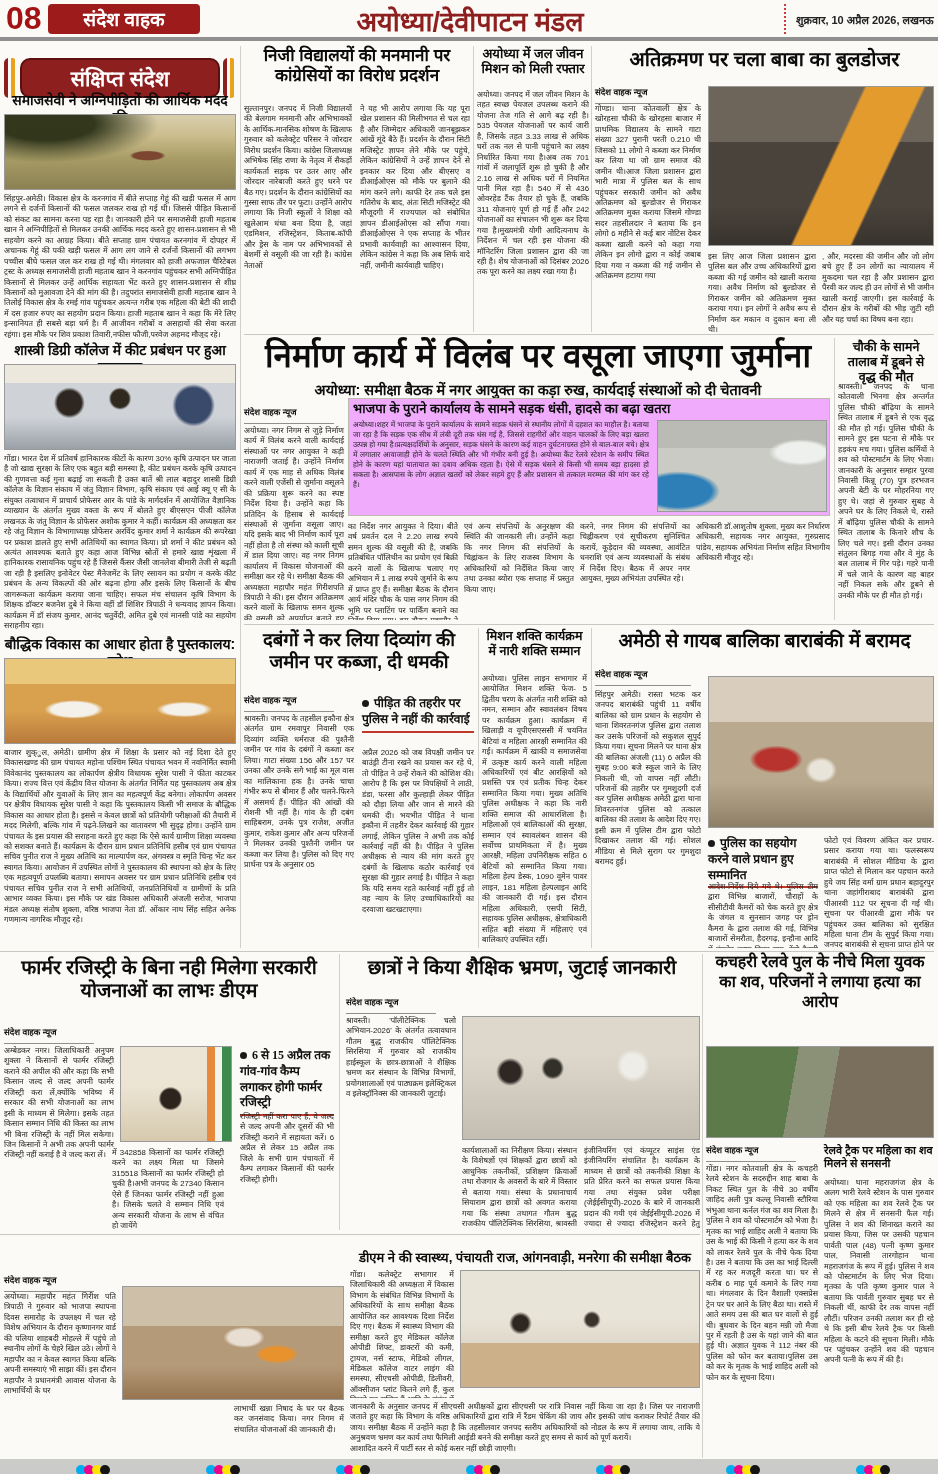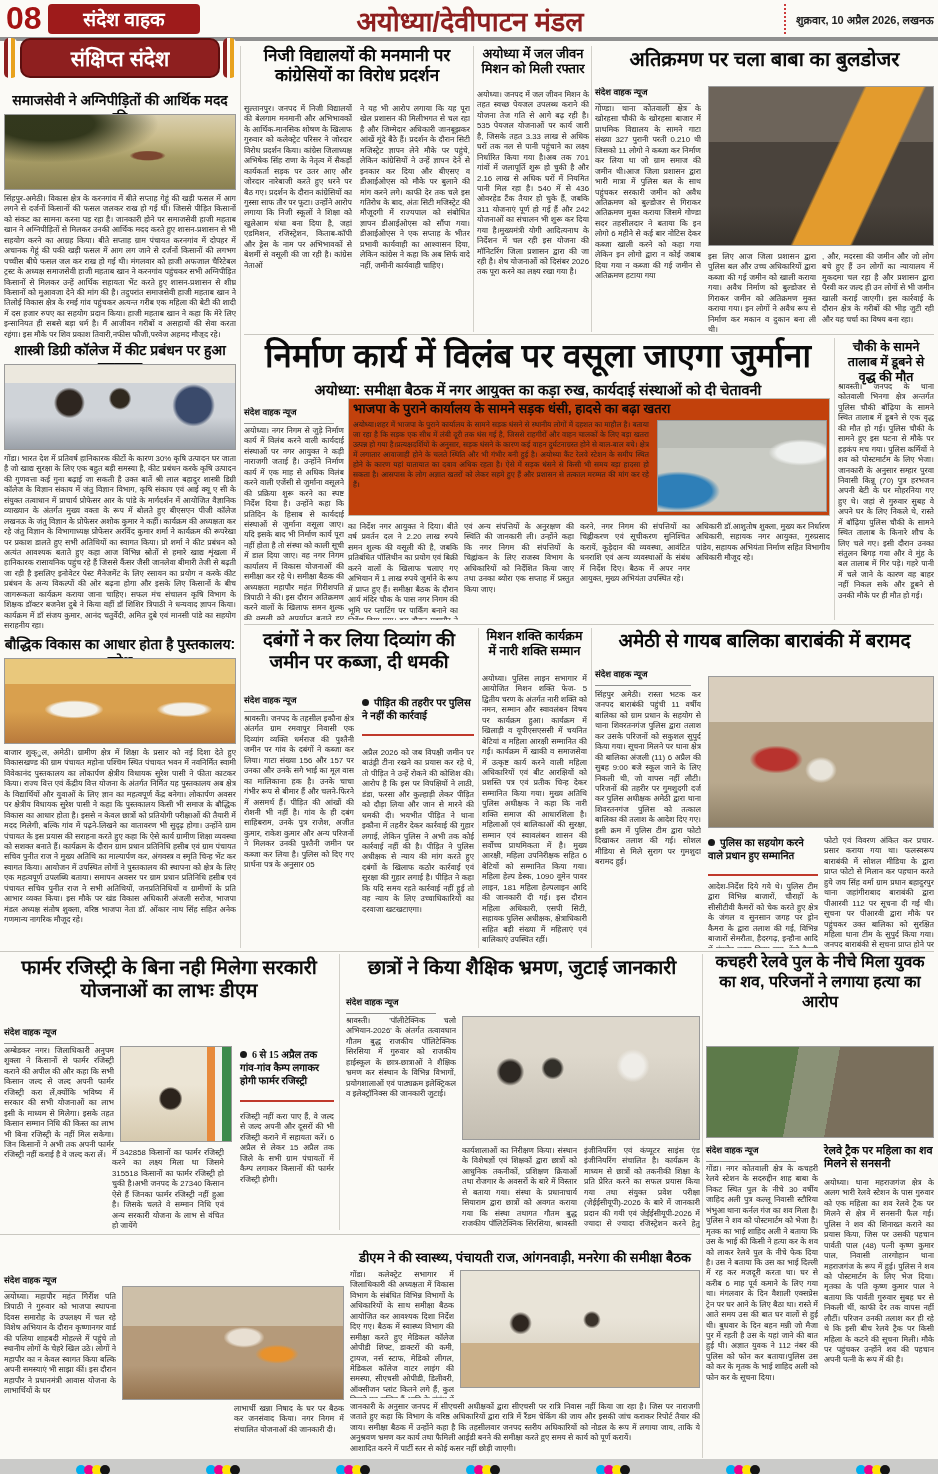--- a/index.html
+++ b/index.html
@@ -1,40 +1,40 @@
 <!DOCTYPE html>
 <html><head>
 <meta charset="utf-8">
 <style>
   html,body{margin:0;padding:0;background:#e9e7e2;}
   .page{position:relative;width:938px;height:1474px;margin:0 auto;background:#fbfaf6;
         font-family:"Liberation Sans","DejaVu Sans",sans-serif;overflow:hidden;}
   .hl{position:absolute;font-weight:800;color:#0c0c0c;line-height:1.18;text-align:center;}
   .bt{position:absolute;font-size:7.8px;line-height:1.34;text-align:justify;color:#1c1c1c;overflow:hidden;}
   .by{position:absolute;font-size:8.5px;font-weight:700;color:#101010;border-bottom:1.5px solid #8f8f8f;padding-bottom:6px;}
-  .bullet{position:absolute;font-size:10px;font-weight:700;line-height:1.32;color:#101010;
-          border-bottom:2px solid #c0392b;padding-bottom:12px;}
+  .bullet{position:absolute;font-size:12px;font-weight:700;line-height:1.32;color:#101010;
+          border-bottom:2px solid #c0392b;padding-bottom:3px;}
   .bullet .dot{display:inline-block;width:7px;height:7px;border-radius:50%;background:#1a1a1a;margin-right:5px;}
   .photo{position:absolute;border:1px solid #9a9a9a;box-sizing:border-box;}
   .vr{position:absolute;width:1px;background:#d2d0c9;}
   .hrule{position:absolute;height:1px;background:#c9c7c0;}
   
   .pageno{position:absolute;left:6px;top:0px;font-size:32px;font-weight:900;color:#a31313;}
   .namebox{position:absolute;left:48px;top:4px;width:152px;height:30px;background:#9e1b1b;border-radius:4px;
            color:#fff;display:flex;align-items:center;justify-content:center;font-size:19px;font-weight:800;}
   .edition{position:absolute;left:300px;top:2px;width:340px;font-size:27px;font-weight:800;color:#8e1f1f;text-align:center;}
   .datesep{position:absolute;left:784px;top:4px;height:30px;border-left:2px dotted #cc3b3b;}
   .dateline{position:absolute;left:796px;top:12px;width:138px;font-size:11px;font-weight:700;color:#222;}
   .mastrule{position:absolute;left:0;top:37px;width:938px;height:4px;background:#8f8f8f;}
   
-  .banner{position:absolute;left:4px;top:38px;width:232px;height:40px;display:flex;align-items:stretch;gap:3px;}
+  .banner{position:absolute;left:4px;top:58px;width:232px;height:40px;display:flex;align-items:stretch;gap:3px;}
   .banner .side{width:13px;background:linear-gradient(90deg,#8e1f1f 0 4px,#fbfaf6 4px 7px,#e8a21d 7px 11px,#fbfaf6 11px);border-radius:5px;}
   .banner .box{flex:1;background:#8e1f1f;border:2px solid #5c0f0f;border-radius:10px;color:#fff;
                display:flex;align-items:center;justify-content:center;font-size:21px;font-weight:800;}
-  .boxed{position:absolute;background:#c2410c;border:1px solid #bdbab0;box-sizing:border-box;padding-left:12px;}
+  .boxed{position:absolute;background:#f0abfc;border:1px solid #bdbab0;box-sizing:border-box;padding-left:12px;}
   
   .ph-field{background:radial-gradient(ellipse at 18% 12%,rgba(42,48,22,.95) 0 18%,transparent 42%),
             radial-gradient(ellipse at 62% 55%,#7c4630 0 7%,transparent 9%),
             linear-gradient(180deg,#d9cfae 0%,#cbbd8d 28%,#a89d66 58%,#8a8052 100%);}
   .ph-class{background:radial-gradient(circle at 28% 45%,#2e2620 0 7%,transparent 9%),
             radial-gradient(circle at 50% 40%,#30291f 0 7%,transparent 9%),
             radial-gradient(circle at 82% 48%,#3a4a6b 0 9%,transparent 11%),
             linear-gradient(180deg,#ece8de 0 22%,#cfd3d8 22% 62%,#9aa0a8 100%);}
   .ph-lib{background:radial-gradient(ellipse at 30% 60%,#f3f1ea 0 10%,transparent 13%),
            radial-gradient(ellipse at 78% 60%,#f3f1ea 0 8%,transparent 11%),

